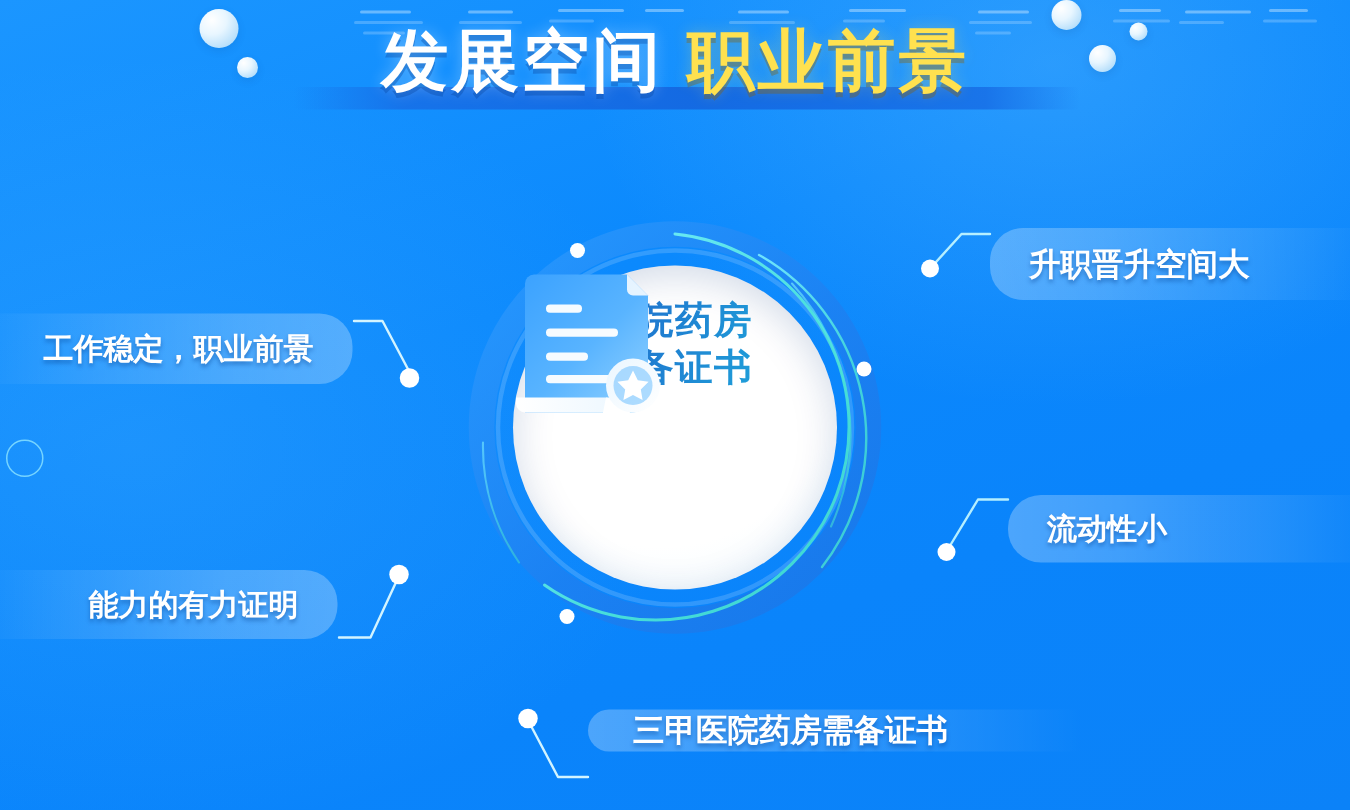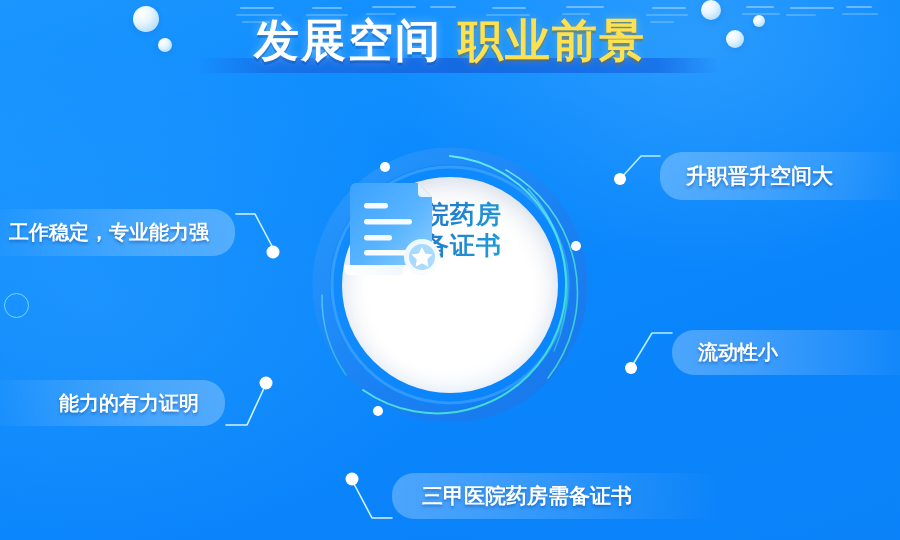--- a/index.html
+++ b/index.html
@@ -186,28 +186,28 @@
         <path d="M80 70 l3.2 6.5 7.2 1 -5.2 5.1 1.2 7.1 -6.4 -3.4 -6.4 3.4 1.2 -7.1 -5.2 -5.1 7.2 -1 Z" fill="#ffffff"></path>
       </svg>
     </div>
   </div>
 
   <div class="pill right" style="left:660px;top:152px;width:260px;height:48px;font-size:21px;">
     <span>升职晋升空间大</span>
   </div>
 
   <div class="pill left" style="left:-20px;top:209px;width:255px;height:47px;font-size:20px;">
-    <span>工作稳定，专业能力强</span>
+    <span>工作稳定，职业前景</span>
   </div>
 
   <div class="pill right" style="left:672px;top:330px;width:250px;height:45px;font-size:20px;">
     <span>流动性小</span>
   </div>
 
   <div class="pill left" style="left:-20px;top:380px;width:245px;height:46px;font-size:20px;">
     <span>能力的有力证明</span>
   </div>
 
-  <div class="pill bottom" style="left:392px;top:473px;width:330px;height:46px;font-size:21px;">
+  <div class="pill bottom" style="left:392px;top:473px;width:330px;height:28px;font-size:21px;">
     <span>三甲医院药房需备证书</span>
   </div>
 
 </div>
 
 </body></html>

